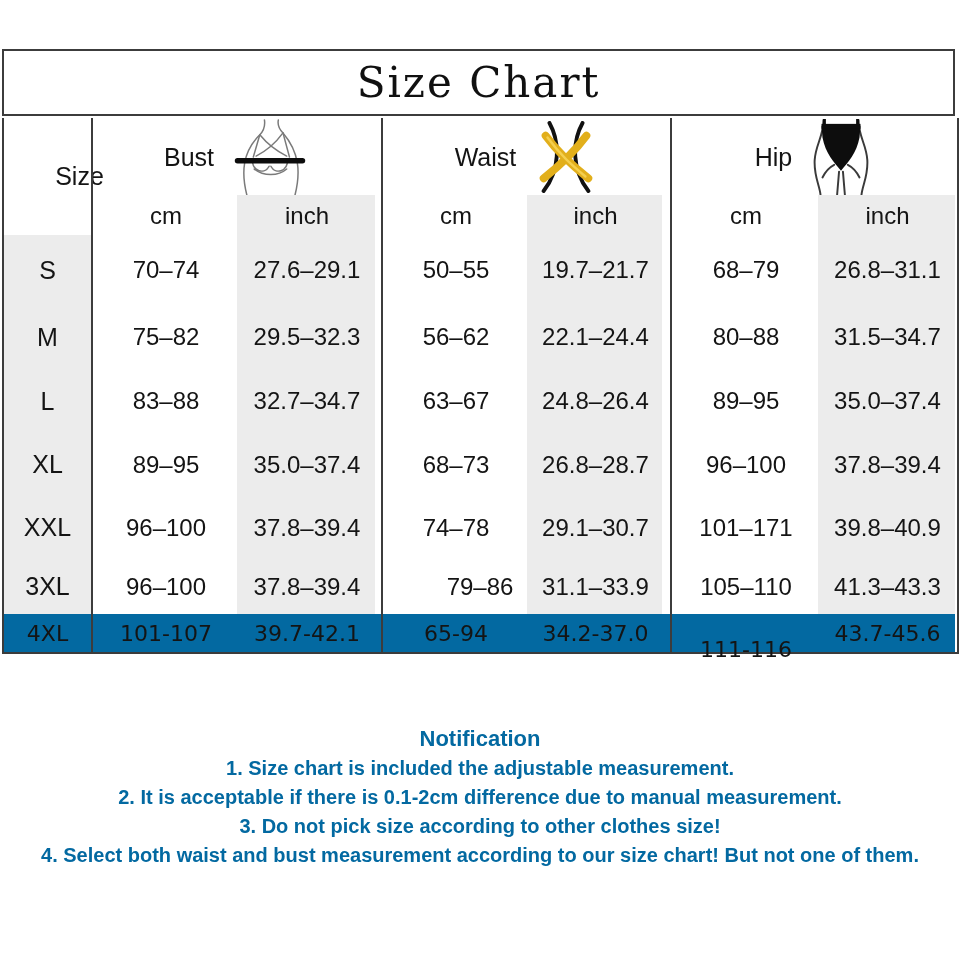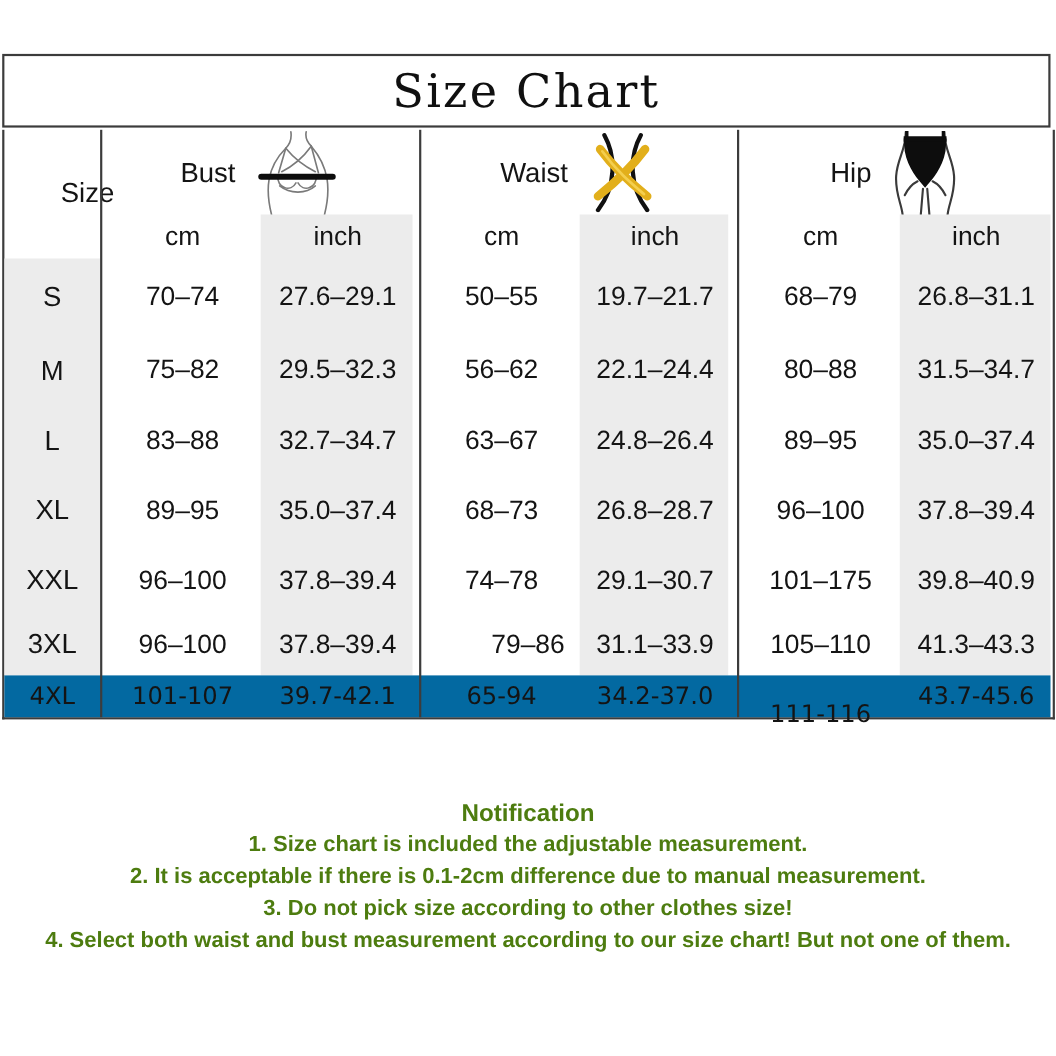--- a/index.html
+++ b/index.html
@@ -27,21 +27,21 @@
 
   .trow{position:absolute;left:0;width:951px;z-index:1;}
   .tcell{position:absolute;top:0;height:100%;display:flex;align-items:center;
          justify-content:center;font-size:24px;}
   .size-cell{font-size:25px;}
   .overlay-row{background:#0369a1;z-index:2;}
   .overlay-row .tcell{font-family:"DejaVu Sans",sans-serif;font-size:22px;}
 
   
   .notice{position:absolute;left:0;top:724px;width:960px;text-align:center;
-          font-weight:700;color:#4d7c0f;}
+          font-weight:700;color:#0369a1;}
   .notice-heading{font-size:22px;line-height:30px;}
   .notice-item{font-size:20px;line-height:29px;white-space:nowrap;}
 
   svg{display:block;}
 </style>
 </head>
 <body>
 
 <div id="page">
 
@@ -162,21 +162,21 @@
           <div class="tcell" style="left: 525px; width: 133px;">26.8–28.7</div>
           <div class="tcell" style="left: 668px; width: 148px;">96–100</div>
           <div class="tcell" style="left: 816px; width: 135px;">37.8–39.4</div>
         </div>
         <div class="trow" style="top: 378px; height: 63px;">
           <div class="tcell size-cell" style="left: 0px; width: 87px;">XXL</div>
           <div class="tcell" style="left: 89px; width: 146px;">96–100</div>
           <div class="tcell" style="left: 235px; width: 136px;">37.8–39.4</div>
           <div class="tcell" style="left: 379px; width: 146px;">74–78</div>
           <div class="tcell" style="left: 525px; width: 133px;">29.1–30.7</div>
-          <div class="tcell" style="left: 668px; width: 148px;">101–175</div>
+          <div class="tcell" style="left: 668px; width: 148px;">101–171</div>
           <div class="tcell" style="left: 816px; width: 135px;">39.8–40.9</div>
         </div>
         <div class="trow" style="top: 441px; height: 55px;">
           <div class="tcell size-cell" style="left: 0px; width: 87px;">3XL</div>
           <div class="tcell" style="left: 89px; width: 146px;">96–100</div>
           <div class="tcell" style="left: 235px; width: 136px;">37.8–39.4</div>
           <div class="tcell" style="left: 379px; width: 146px; padding-left: 24px;">79–86</div>
           <div class="tcell" style="left: 525px; width: 133px;">31.1–33.9</div>
           <div class="tcell" style="left: 668px; width: 148px;">105–110</div>
           <div class="tcell" style="left: 816px; width: 135px;">41.3–43.3</div>

